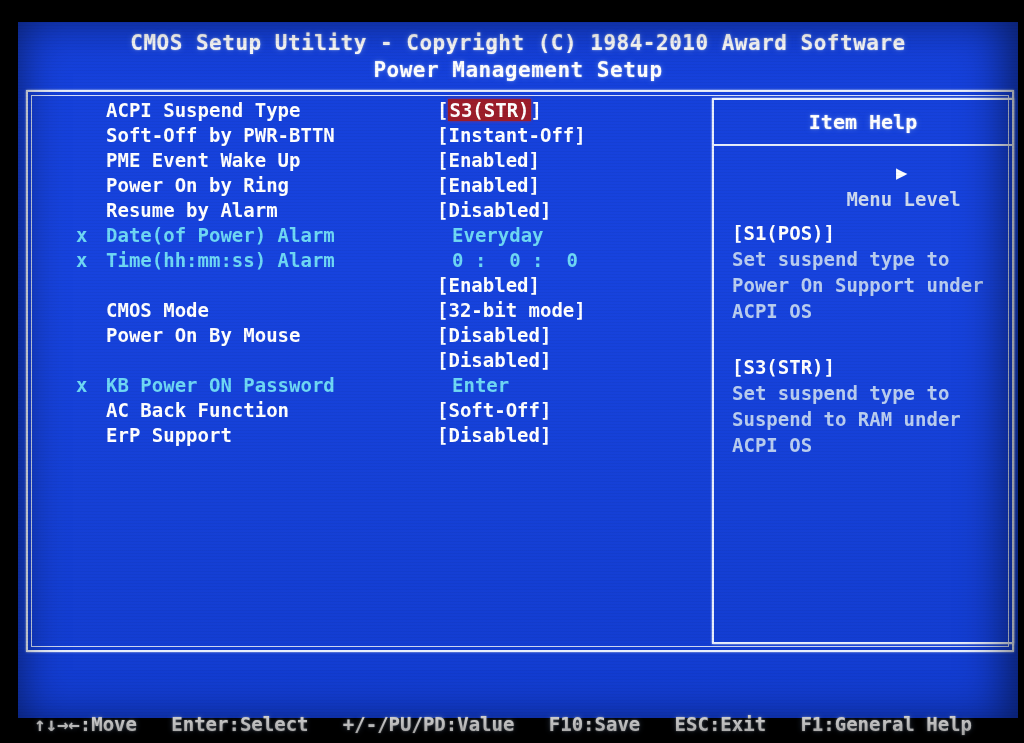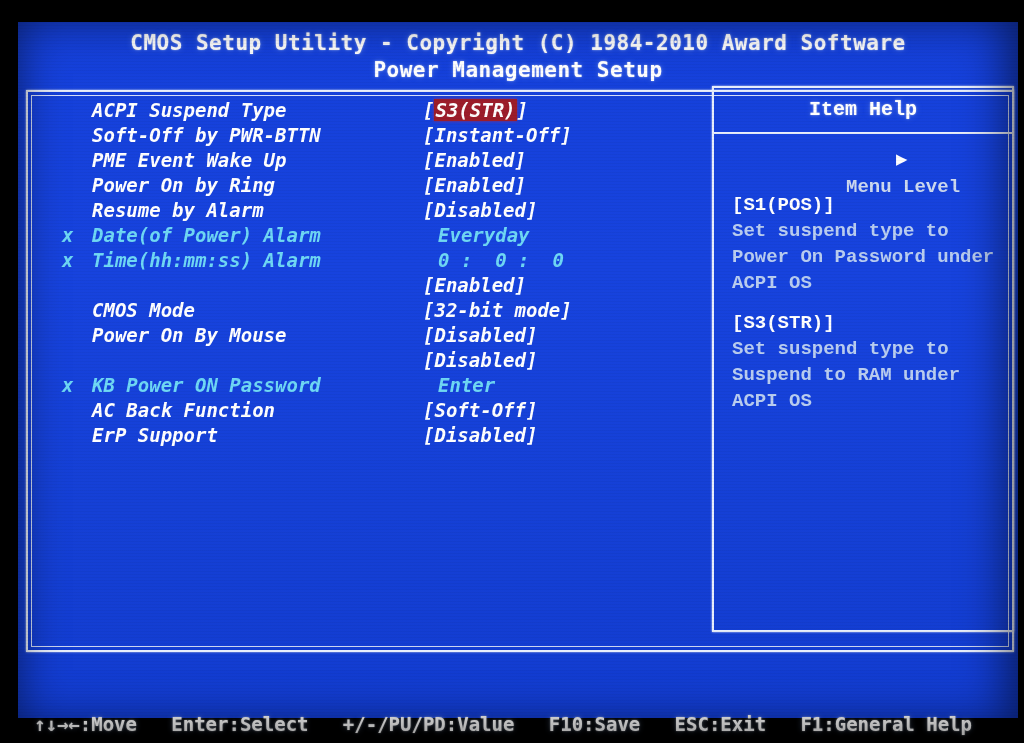--- a/index.html
+++ b/index.html
@@ -65,22 +65,22 @@
     box-shadow: 0 0 2px rgba(255,255,255,.8);
   }
   #frame-inner {
     position:absolute; left:3px; top:3px; right:3px; bottom:3px;
     border: 1px solid rgba(232,238,252,0.9);
   }
 
   
   #settings {
     position: absolute;
-    left: 20px; top: 76px;
-    width: 668px; height: 542px; font-style: italic;
+    left: 34px; top: 76px;
+    width: 668px; height: 542px;
   }
   .row {
     position: relative;
     height: 25px;
     line-height: 25px;
     white-space: pre;
     font-size: 19px;
     font-weight: bold;
   }
   .xmark {
@@ -104,25 +104,24 @@
     background: #9c1d2a;
     color: #ffffff;
     padding: 0 1px;
     box-shadow: 0 0 3px rgba(200,40,60,.7);
     margin-top: 43px;
   }
 
   
   #help {
     position: absolute;
-    left: 694px; top: 64px;
+    left: 694px; top: 76px;
     width: 298px; height: 542px;
     border: 2px solid #e8eefc;
     box-shadow: 0 0 2px rgba(255,255,255,.8);
-    font-family: Liberation Mono, monospace;
   }
   #help-title {
     height: 44px;
     line-height: 44px;
     text-align: center;
     color: #ffffff;
     font-size: 20px;
     font-weight: bold;
     border-bottom: 2px solid #e8eefc;
   }
@@ -138,21 +137,21 @@
     position: relative;
     height: 30px;
   }
   #menu-level .arrow {
     position: absolute;
     left: 164px;
     top: -1px;
     color: #ffffff;
     font-size: 19px;
   }
-  .help-group { margin-top: 14px; }
+  .help-group { margin-top: 30px; }
   .help-head { color: #ffffff; }
   .help-text { color: #b9cdf0; }
 
   
   #footer {
     position: absolute;
     left: 8px; top: 632px;
     width: 984px;
     color: #ffffff;
     font-size: 19px;
@@ -198,21 +197,21 @@
       <div id="help-title" class="glow">Item Help</div>
       <div id="help-body">
         <div id="menu-level">
           <span>Menu Level</span>
           <span class="arrow">▶</span>
         </div>
         <div id="help-groups">
             <div class="help-group">
               <div class="help-head">[S1(POS)]</div>
               <div class="help-text">Set suspend type to</div>
-              <div class="help-text">Power On Password under</div>
+              <div class="help-text">Power On Support under</div>
               <div class="help-text">ACPI OS</div>
             </div>
             <div class="help-group">
               <div class="help-head">[S3(STR)]</div>
               <div class="help-text">Set suspend type to</div>
               <div class="help-text">Suspend to RAM under</div>
               <div class="help-text">ACPI OS</div>
             </div>
           </div>
       </div>

